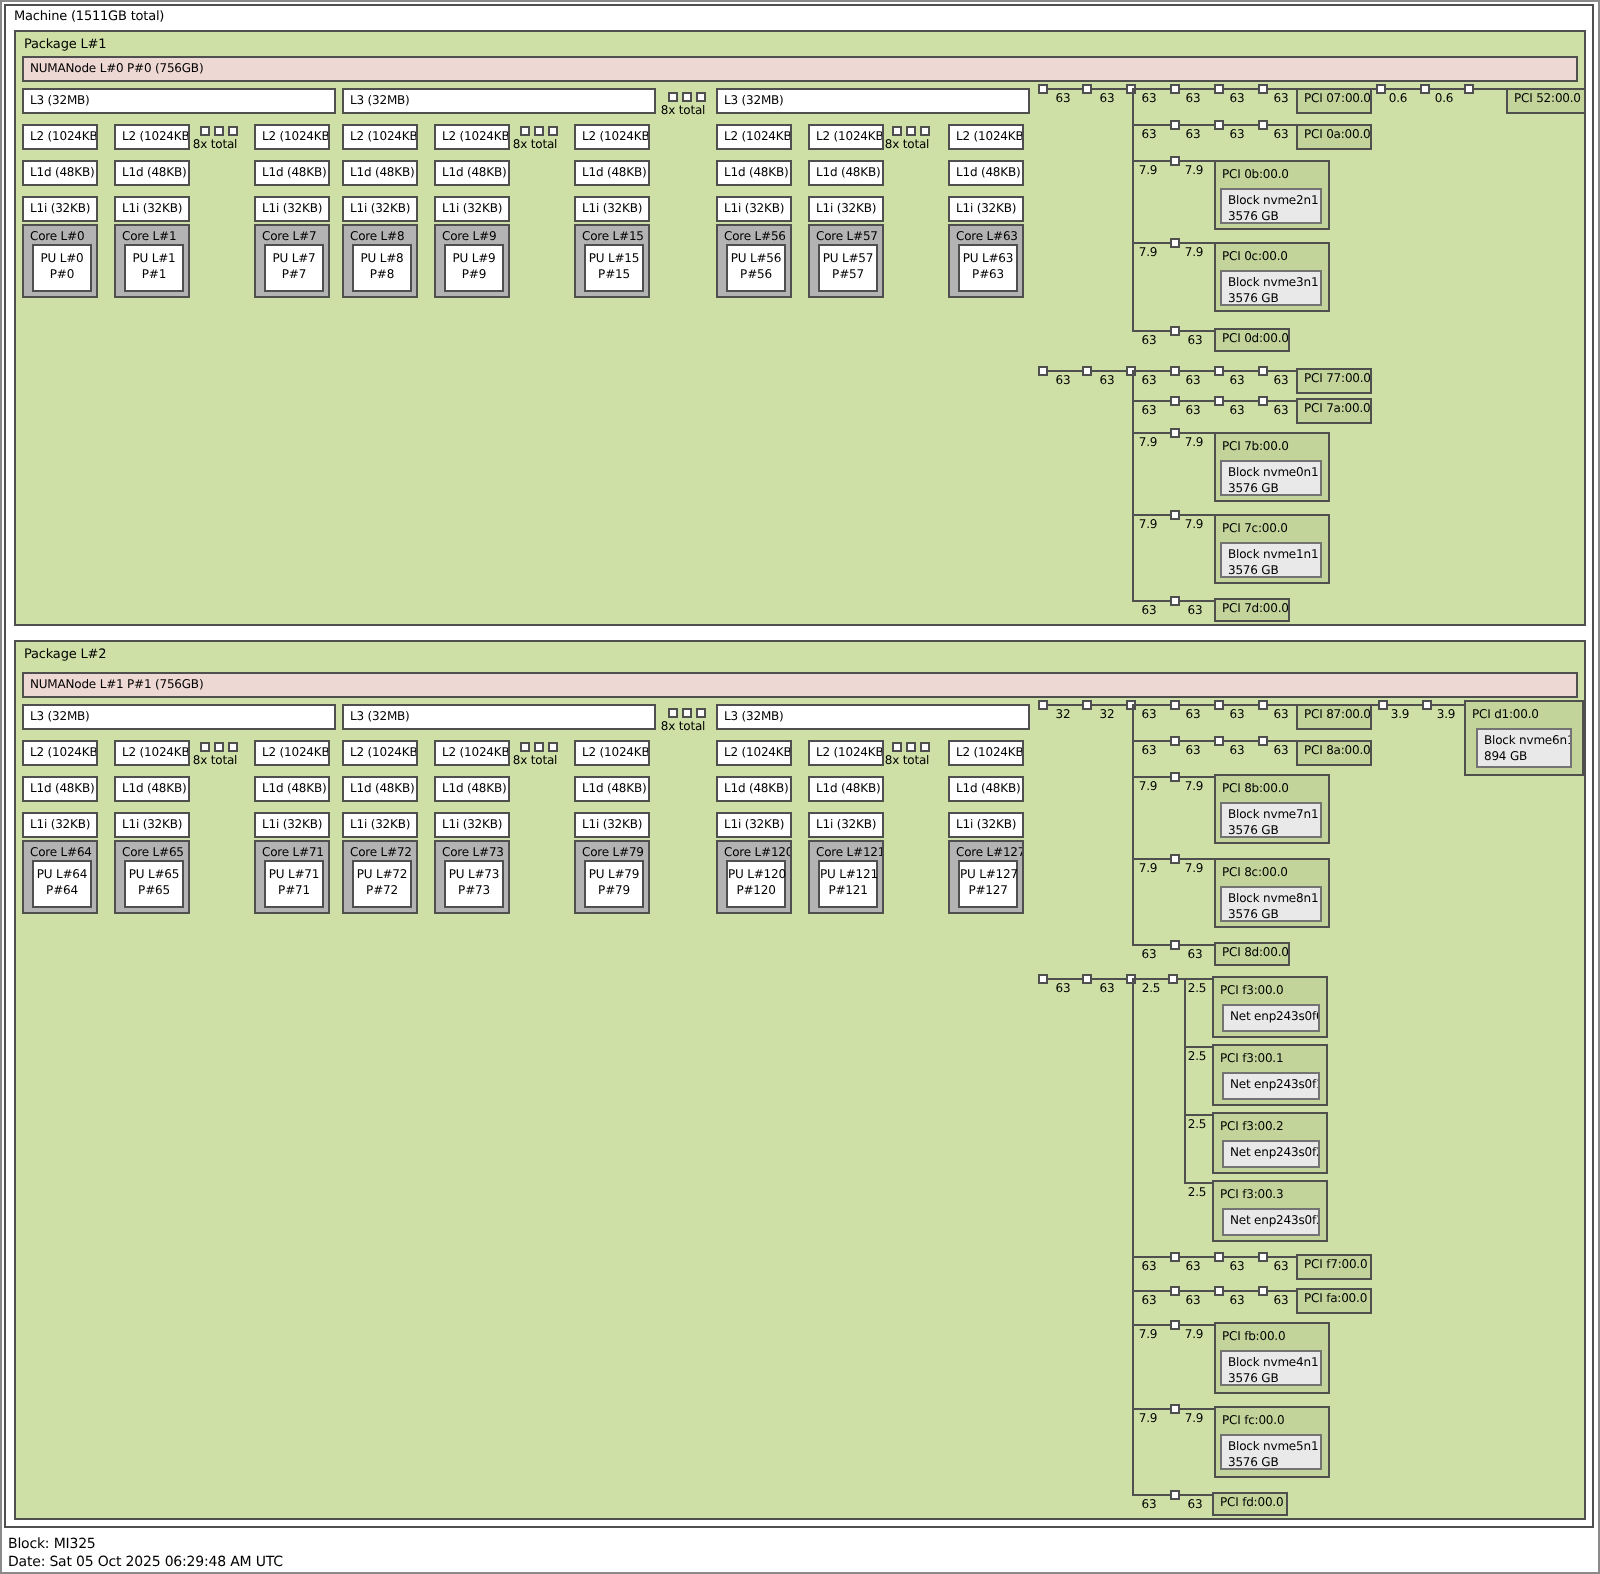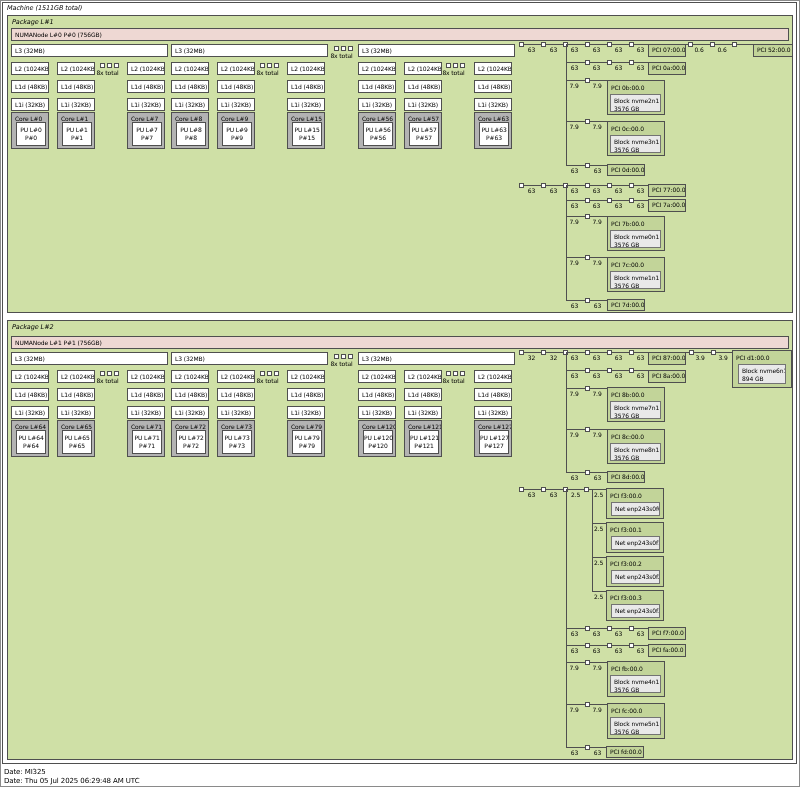--- a/index.html
+++ b/index.html
@@ -9,21 +9,21 @@
   .wh{background:#fff;}
   .pk{background:#cfe0a6;}
   .nu{background:#eed8d3;}
   .pc{background:#c2d499;line-height:10px;}
   .tall{line-height:8px;padding-top:3px;}
   .bk{background:#e9e9e9;border-color:#737373;font-size:6px;line-height:8px;padding:2px 0 0 3px;}
   .net{background:#e9e9e9;border-color:#737373;font-size:6px;line-height:11px;padding-left:3px;}
   .co{background:#b3b3b3;font-size:6px;line-height:7px;padding:2px 0 0 3px;}
   .pu{position:absolute;box-sizing:border-box;background:#fff;border:1px solid #4f4f4f;text-align:center;
       font-size:6px;line-height:8px;padding:3px 0 0 0;letter-spacing:-0.1px;}
-  .lab{position:absolute;font-size:6.5px;letter-spacing:-0.1px;white-space:nowrap;font-style:italic;}
+  .lab{position:absolute;font-size:6.5px;letter-spacing:-0.1px;white-space:nowrap;}
   .hl{position:absolute;height:1px;background:#4f4f4f;}
   .vl{position:absolute;width:1px;background:#4f4f4f;}
   .sq{position:absolute;width:5px;height:5px;background:#fff;border:1px solid #4f4f4f;box-sizing:border-box;}
   .dt{position:absolute;width:5px;height:5px;background:#fdfdfd;border:1px solid #4f4f4f;box-sizing:border-box;}
   .ll{position:absolute;font-size:6px;letter-spacing:-0.1px;width:13px;text-align:center;white-space:nowrap;}
   .l14{width:14px;}
   .el{position:absolute;font-size:6px;letter-spacing:-0.1px;width:25px;text-align:center;white-space:nowrap;}
   .ft{position:absolute;font-size:7px;letter-spacing:-0.1px;white-space:nowrap;}
 </style>
 </head>
@@ -470,16 +470,16 @@
       <div>Block nvme5n1</div>
       <div>3576 GB</div>
     </div>
 
   <div class="hl" style="left:566px;top:747px;width:41px"></div>
   <div class="sq" style="left:585px;top:745px"></div>
   <div class="ll" style="left:568px;top:749px">63</div>
     <div class="ll" style="left:591px;top:749px">63</div>
   <div class="b pc" style="left:606px;top:746px;width:38px;height:12px">PCI fd:00.0</div>
 
-  <div class="ft" style="left:4px;top:768px">Date: MI325</div>
-  <div class="ft" style="left:4px;top:777px">Date: Thu 05 Jul 2025 06:29:48 AM UTC</div>
+  <div class="ft" style="left:4px;top:768px">Block: MI325</div>
+  <div class="ft" style="left:4px;top:777px">Date: Sat 05 Oct 2025 06:29:48 AM UTC</div>
 
 </div>
 
 </body></html>

